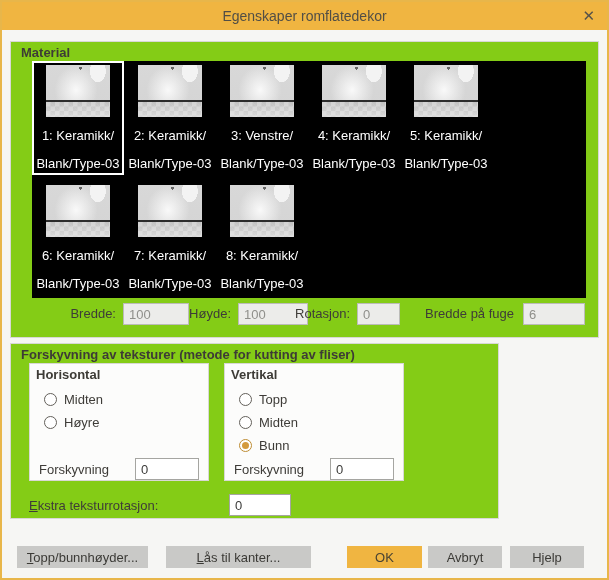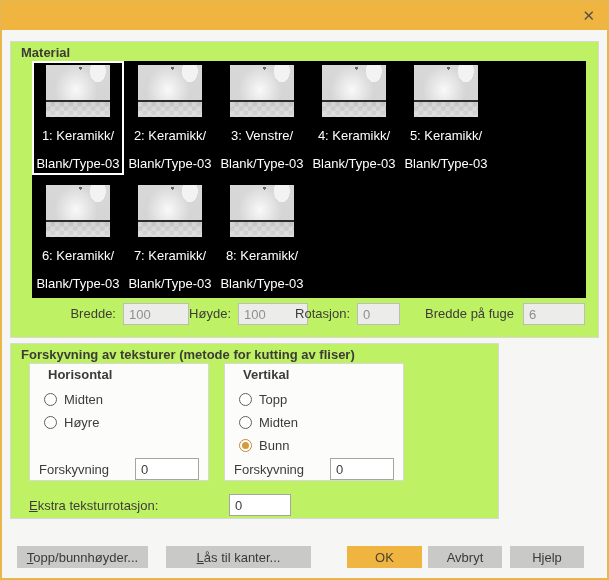--- a/index.html
+++ b/index.html
@@ -5,21 +5,21 @@
   * { margin:0; padding:0; box-sizing:border-box; }
   body { font-family:"Liberation Sans", sans-serif; font-size:13px; color:#3e3c38; background:#ffffff; }
   .dialog { position:relative; width:609px; height:580px; border:2px solid #e8b64a; background:#f6f6f4; overflow:hidden; }
 
   
   .titlebar { position:absolute; left:0; top:0; right:0; height:28px; background:#f0b541; display:flex; align-items:center; justify-content:center; }
   .titlebar .title { font-size:14px; color:#514e46; }
   .close-x { position:absolute; right:12px; top:0; height:28px; line-height:27px; font-size:15px; color:#55524a; cursor:default; }
 
   
-  .groupbox { position:absolute; border:1px solid #d8d8d5; background:#bef264; }
+  .groupbox { position:absolute; border:1px solid #d8d8d5; background:#84cc16; }
   .gb-title { position:absolute; top:3px; left:10px; font-weight:bold; color:#3d3b36; }
 
   .gb-material { left:8px; top:39px; width:589px; height:297px; }
 
   
   .tile-panel { position:absolute; left:21px; top:19px; width:554px; height:237px; background:#000; display:flex; flex-wrap:wrap; align-content:flex-start; row-gap:6px; padding-right:94px; }
   .tile { width:92px; height:114px; border:2px solid transparent; display:flex; flex-direction:column; align-items:center; cursor:pointer; }
   .tile.selected { border-color:#ffffff; }
   .tile-img { width:64px; height:60px; margin-top:2px; position:relative; background:
       radial-gradient(ellipse 8px 11px at 81% 12%, #f3f3f3 98%, rgba(243,243,243,0) 100%),
@@ -48,21 +48,21 @@
   .fields-row .f-input:nth-of-type(2) { left:227px; width:70px; }
   .fields-row .f-input:nth-of-type(3) { left:346px; width:43px; }
   .fields-row .f-input:nth-of-type(4) { left:512px; width:62px; }
 
   .inp { height:22px; border:1px solid #a5a5a1; background:#ffffff; color:#3c3c3a; font:13px "Liberation Sans", sans-serif; padding:0 5px; }
   .inp:disabled { background:#ececea; color:#8f8f8b; border-color:#bcbcb9; }
 
   
   .gb-offset { left:8px; top:341px; width:489px; height:176px; }
   .subbox { position:absolute; top:19px; width:180px; height:118px; border:1px solid #d8d8d5; background:#fcfcfb; }
-  .subbox .gb-title { left:18px; }
+  .subbox .gb-title { left:6px; }
   .subbox-h { left:18px; }
   .subbox-v { left:213px; }
   .radio-rows { position:absolute; left:14px; top:24px; }
   .radio-row { height:23px; display:flex; align-items:center; cursor:pointer; }
   .radio { width:13px; height:13px; border-radius:50%; border:1px solid #63605a; background:#fff; position:relative; flex:0 0 auto; }
   .radio.checked { border-color:#bd8c33; }
   .radio.checked::after { content:""; position:absolute; left:2px; top:2px; width:7px; height:7px; border-radius:50%; background:#d49a3c; }
   .radio-label { margin-left:7px; }
   .offset-label { position:absolute; left:9px; top:98px; }
   .offset-input { position:absolute; left:105px; top:94px; width:64px; }
@@ -77,20 +77,21 @@
   .btn-cancel   { left:426px; width:74px; }
   .btn-help     { left:508px; width:74px; }
   u { text-decoration:underline; }
 </style>
 </head>
 <body>
 
 <div class="dialog">
 
   <div class="titlebar">
+    <span class="title">Egenskaper romflatedekor</span>
     <span class="close-x">✕</span>
   </div>
 
   <div class="groupbox gb-material">
     <div class="gb-title">Material</div>
     <div class="tile-panel" id="tilePanel">
         <div class="tile selected">
           <div class="tile-img"></div>
           <div class="tile-label">1: Keramikk/</div>
           <div class="tile-label">Blank/Type-03</div>

